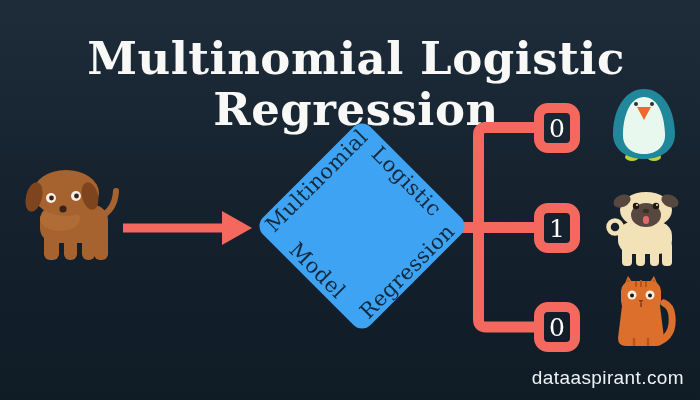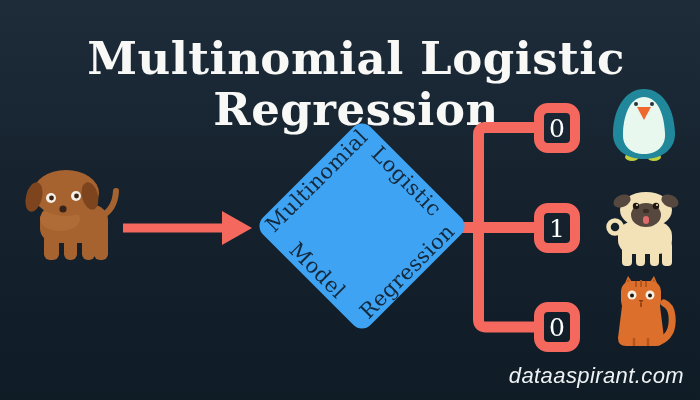--- a/index.html
+++ b/index.html
@@ -36,21 +36,21 @@
     border:10px solid #f4685e;border-radius:14px;
     display:flex;align-items:center;justify-content:center;
     color:#ffffff;font-size:25px;font-family:"DejaVu Serif", serif;
   }
   .obox.b1{top:103px;}
   .obox.b2{top:203px;}
   .obox.b3{top:302px;}
   .icon{position:absolute;}
   .watermark{
     position:absolute;right:28px;bottom:11px;color:#eef2f5;
-    font-family:"Liberation Sans", sans-serif;font-size:22px;letter-spacing:0.4px;font-style:italic;
+    font-family:"Liberation Sans", sans-serif;font-size:19px;letter-spacing:0.4px;
   }
 </style>
 </head>
 <body>
 
 <div class="canvas">
 
   <h1 class="title">
     <span class="tline">Multinomial Logistic</span>
     <span class="tline">Regression</span>

